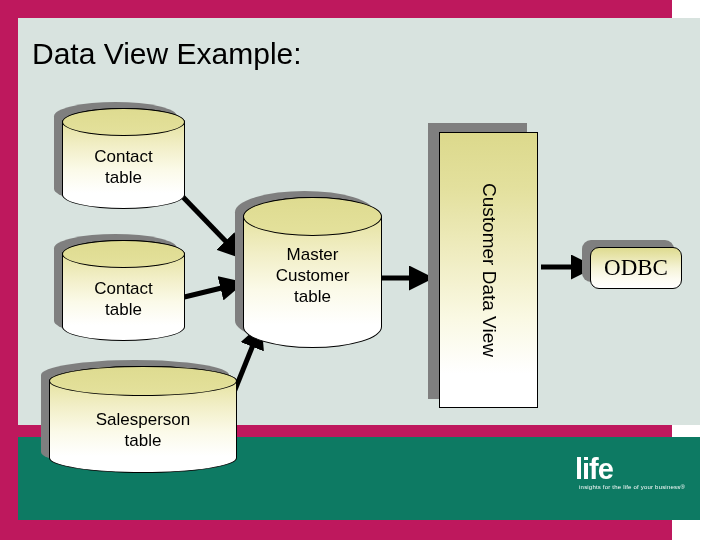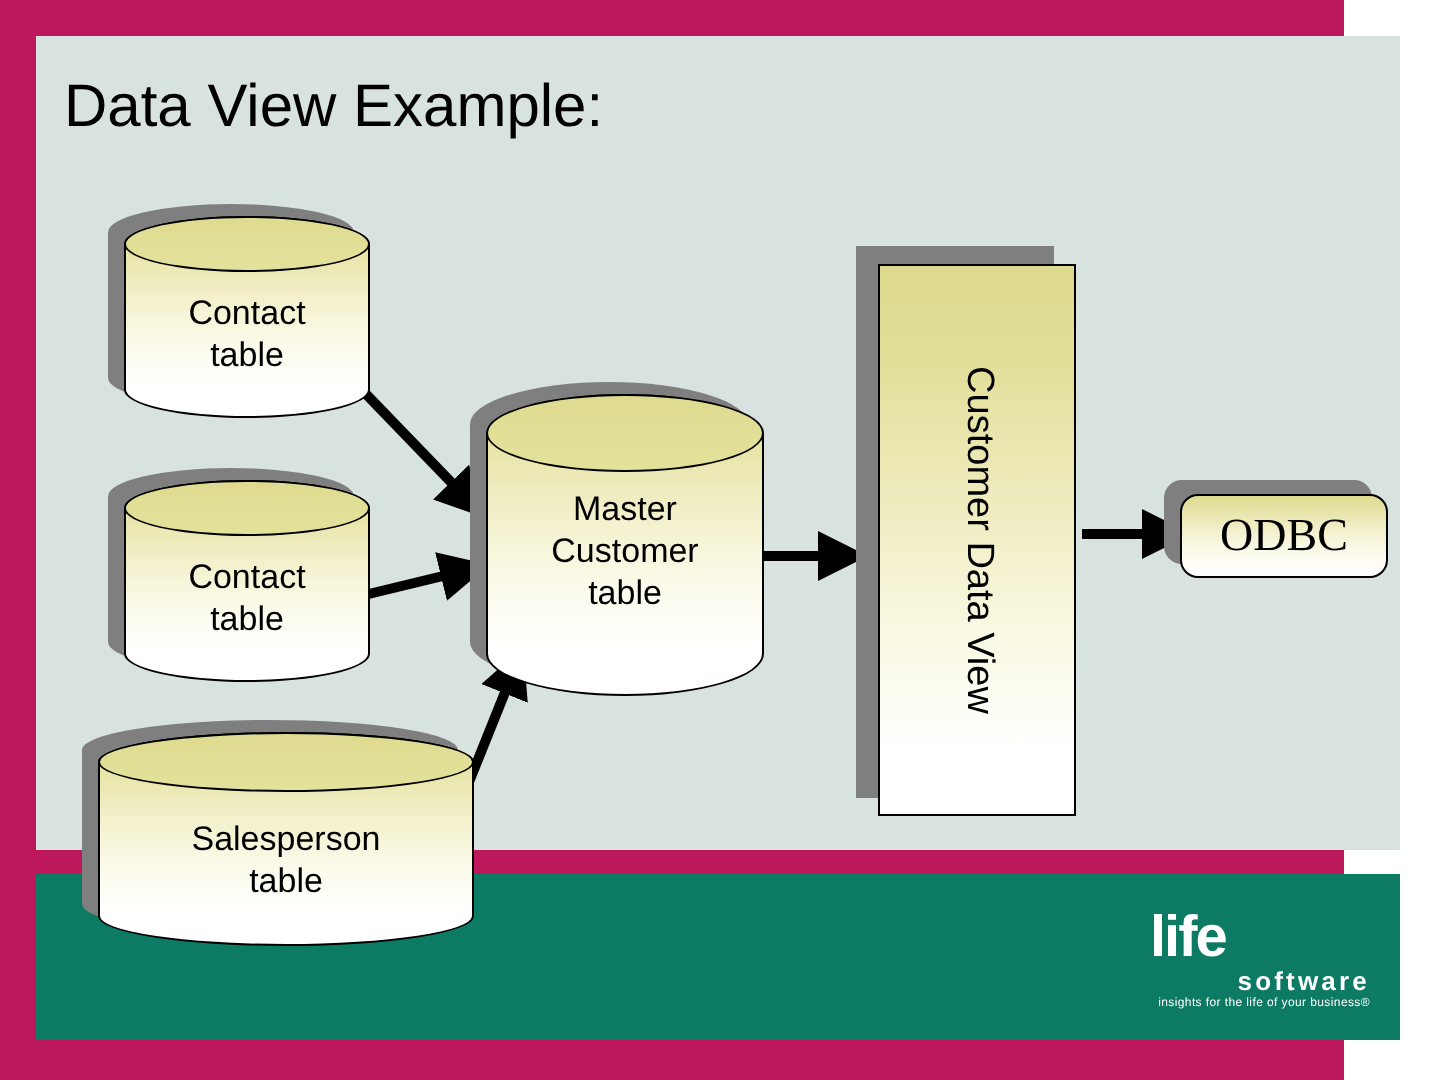--- a/index.html
+++ b/index.html
@@ -128,21 +128,20 @@
     transform-origin: center center;
     white-space: nowrap;
     font-size: 19px;
     color: #000000;
     z-index: 5;
   }
 
   
   .rbox {
     position: absolute;
-    padding-left: 12px;
   }
   .rbox .rbox-shadow {
     position: absolute;
     left: -8px;
     top: -7px;
     width: 100%;
     height: 100%;
     background: #7f7f7f;
     border-radius: 9px;
   }
@@ -287,17 +286,16 @@
   </div>
 
   <div class="rbox" style="left:590px; top:247px; width:92px; height:42px;">
     <div class="rbox-shadow"></div>
     <div class="rbox-body"></div>
     <div class="rbox-label">ODBC</div>
   </div>
 
   <div class="logo">
     <div class="logo-best">life</div>
-    <div class="logo-software">software</div>
     <div class="logo-tagline">insights for the life of your business®</div>
   </div>
 
 </div>
 
 </body></html>

